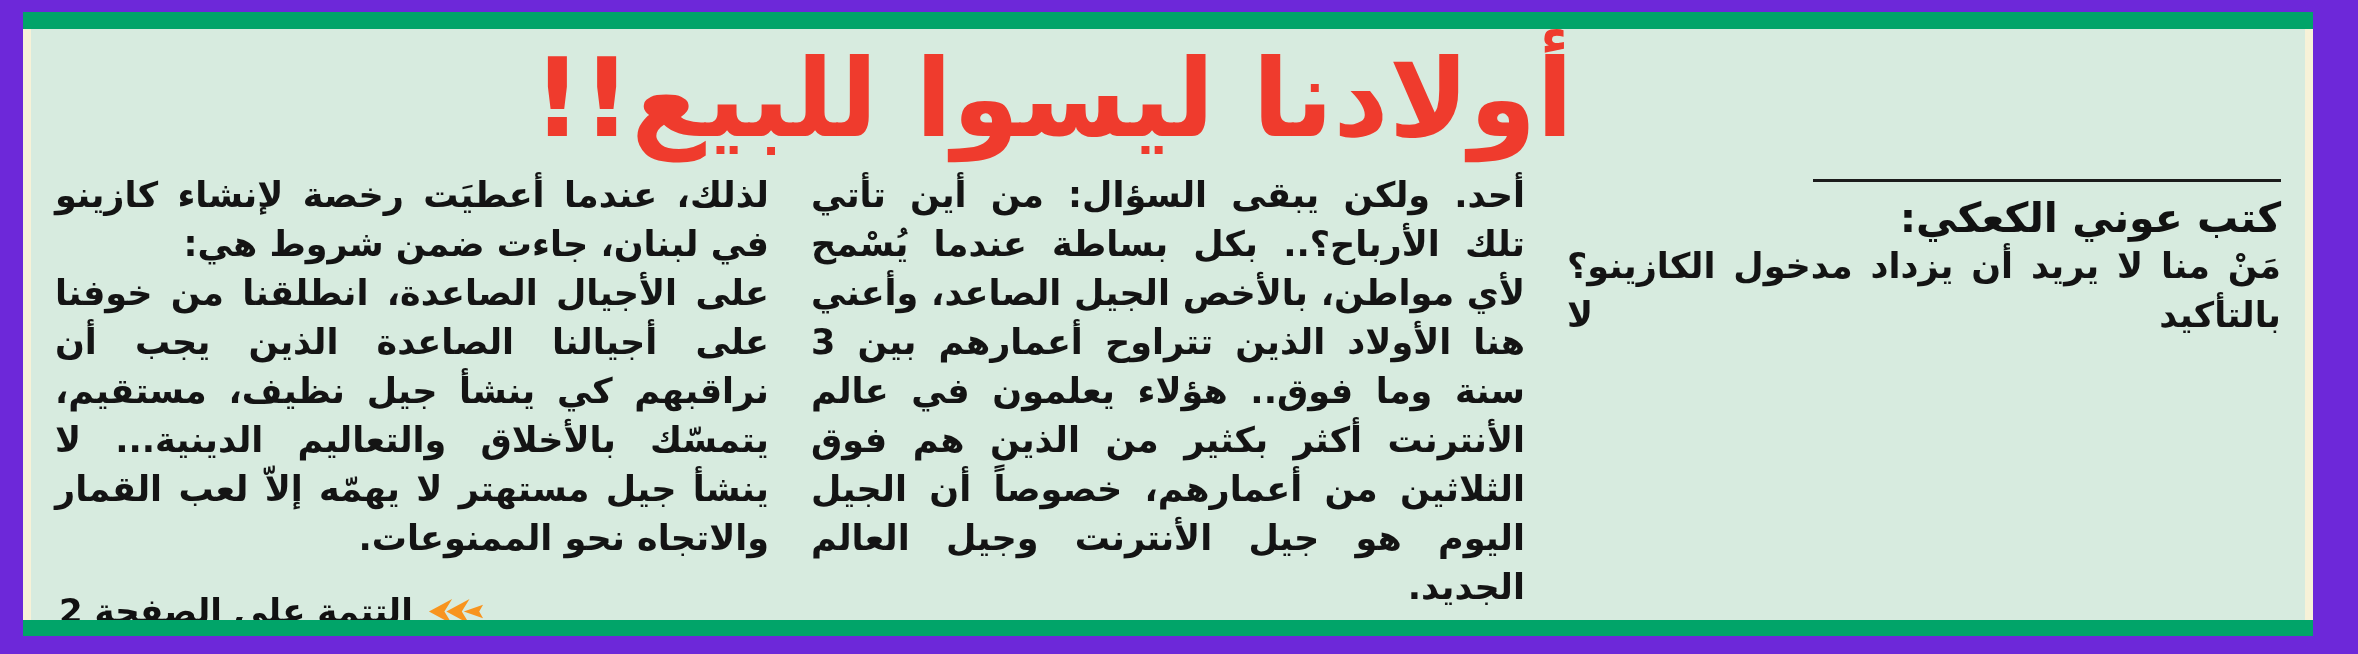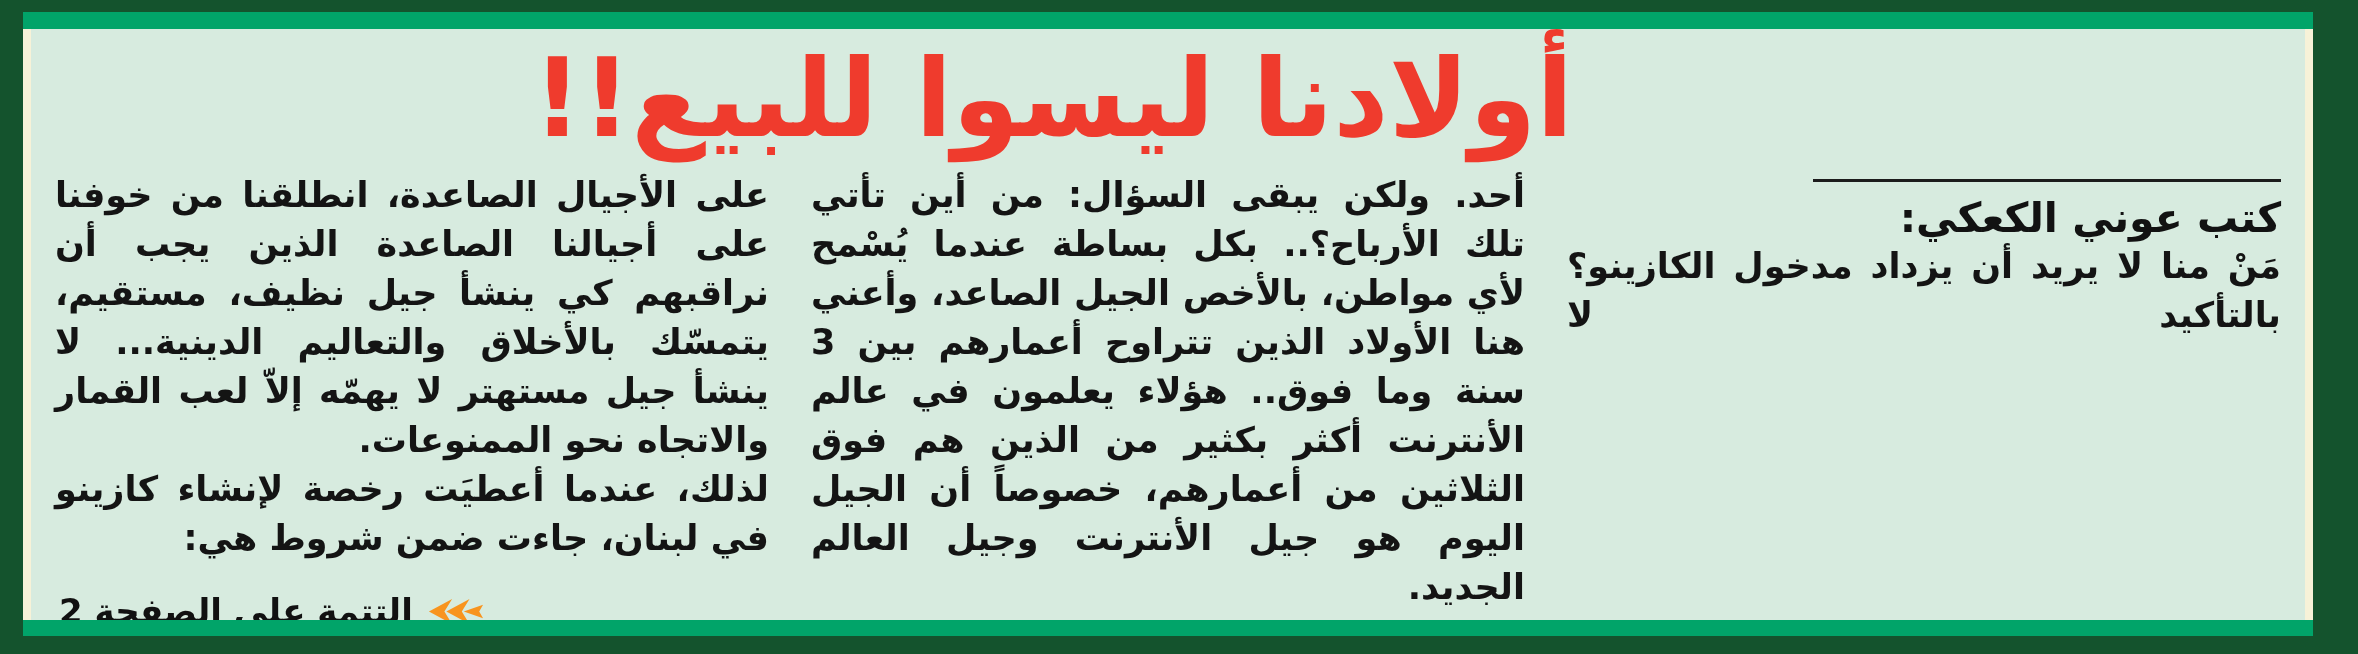--- a/index.html
+++ b/index.html
@@ -1,21 +1,21 @@
 <!DOCTYPE html>
 <html><head>
 <meta charset="utf-8">
 <style>
   * { box-sizing: border-box; }
   html, body { margin: 0; padding: 0; background: #ffffff; }
   .page {
     position: relative;
     width: 2358px;
     height: 654px;
-    background: #14532d;
+    background: #6d28d9;
     font-family: "DejaVu Sans", sans-serif;
     overflow: hidden;
   }
   .clip {
     position: absolute;
     left: 23px;
     top: 12px;
     width: 2290px;
     height: 624px;
   }
@@ -111,22 +111,22 @@
           <div class="byline">كتب عوني الكعكي:</div>
           <p class="body cont-line">مَنْ منا لا يريد أن يزداد مدخول الكازينو؟ بالتأكيد لا</p>
         </div>
 
         <div class="col col-middle">
           <p class="body">أحد. ولكن يبقى السؤال: من أين تأتي تلك الأرباح؟.. بكل بساطة عندما يُسْمح لأي مواطن، بالأخص الجيل الصاعد، وأعني هنا الأولاد الذين تتراوح أعمارهم بين 3 سنة وما فوق.. هؤلاء يعلمون في عالم الأنترنت أكثر بكثير من الذين هم فوق الثلاثين من أعمارهم، خصوصاً أن الجيل اليوم هو جيل الأنترنت وجيل العالم الجديد.</p>
           <p class="body cont-line">لذلك، عندما بيّنا خطورة العالم الجديد، وتأثيره</p>
         </div>
 
         <div class="col col-left">
+          <p class="body">لذلك، عندما أعطيَت رخصة لإنشاء كازينو في لبنان، جاءت ضمن شروط هي:</p>
           <p class="body">على الأجيال الصاعدة، انطلقنا من خوفنا على أجيالنا الصاعدة الذين يجب أن نراقبهم كي ينشأ جيل نظيف، مستقيم، يتمسّك بالأخلاق والتعاليم الدينية... لا ينشأ جيل مستهتر لا يهمّه إلاّ لعب القمار والاتجاه نحو الممنوعات.</p>
-          <p class="body">لذلك، عندما أعطيَت رخصة لإنشاء كازينو في لبنان، جاءت ضمن شروط هي:</p>
           <div class="cont-marker">
             <span class="arrow-icon">
               <svg viewBox="0 0 60 32" xmlns="http://www.w3.org/2000/svg">
                 <path d="M2 16 L26 3 L18 16 L26 29 Z" fill="#f8941e"></path>
                 <path d="M20 16 L44 3 L36 16 L44 29 Z" fill="#f8941e"></path>
                 <path d="M38 16 L58 9 L54 16 L58 23 Z" fill="#f8941e"></path>
               </svg>
             </span>
             <span class="cont-label">التتمة على الصفحة 2</span>
           </div>

